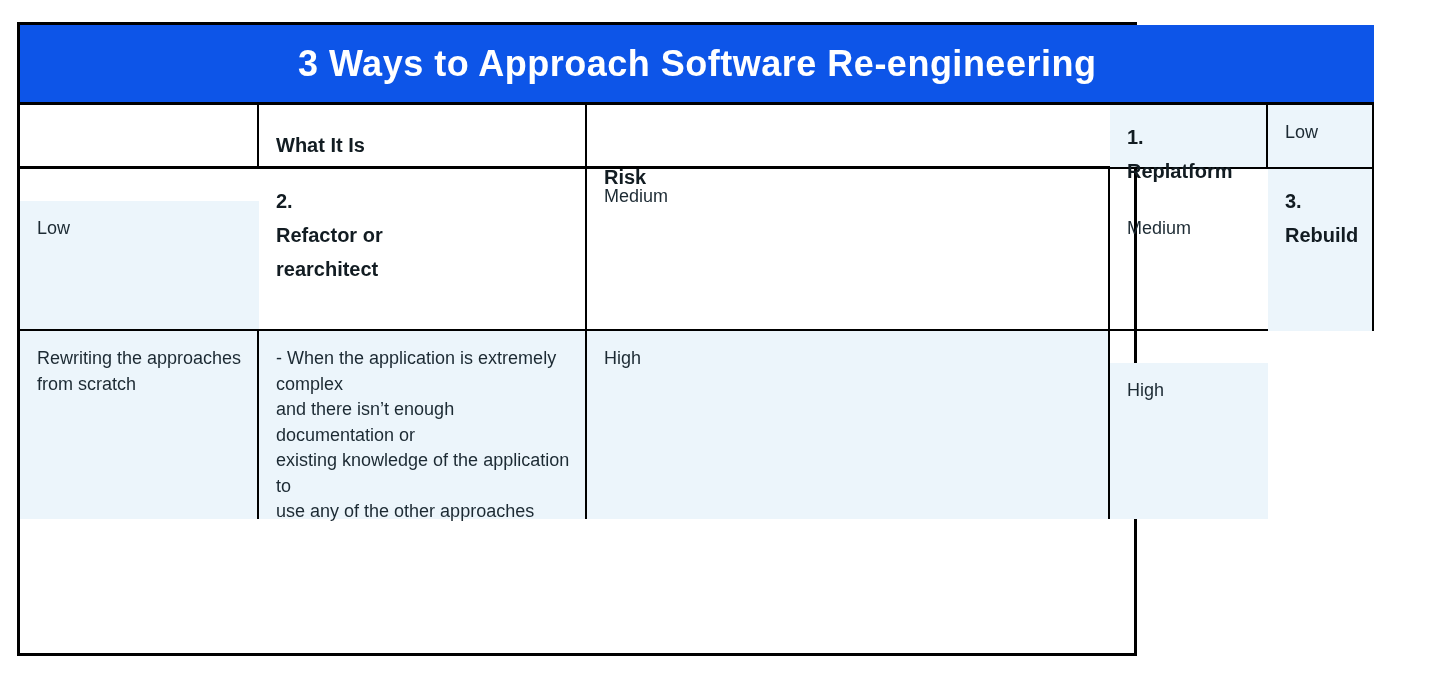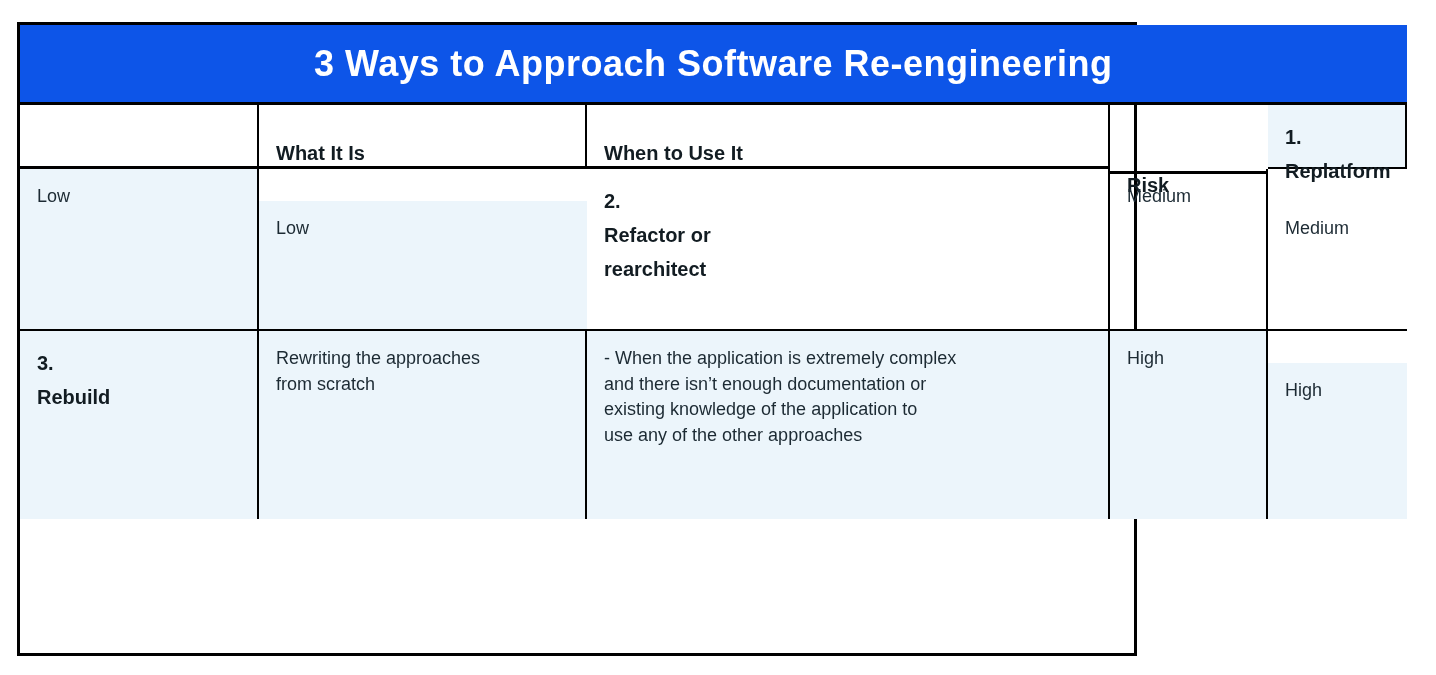--- a/index.html
+++ b/index.html
@@ -39,39 +39,38 @@
     border-bottom:3px solid var(--border);
     display:flex;align-items:center;justify-content:center;
   }
   .title-bar h1{
     margin:0;color:var(--title-text);
     font-size:36px;font-weight:700;letter-spacing:.5px;
   }
   .head{
     font-weight:700;font-size:20px;color:var(--text-strong);
     border-bottom:3px solid var(--border);
-    padding-top:34px;white-space:normal;
+    padding-top:26px;white-space:normal;
   }
   .name{
     font-weight:700;font-size:20px;line-height:1.7;color:var(--text-strong);
   }
   .alt{background:var(--row-alt-bg);}
 </style>
 </head>
 <body>
 
 <div class="table">
 
   <div class="title-bar">
     <h1>3 Ways to Approach Software Re-engineering</h1>
   </div>
 
   <div class="cell head"></div>
   <div class="cell head">What It Is</div>
-  <div class="cell head">When to Use It</div>
   <div class="cell head last-col">Risk</div>
 
   <div class="cell name alt">1.
 Replatform</div>
   <div class="cell alt">Low</div>
   <div class="cell alt last-col">Low</div>
 
   <div class="cell name">2.
 Refactor or
 rearchitect</div>

